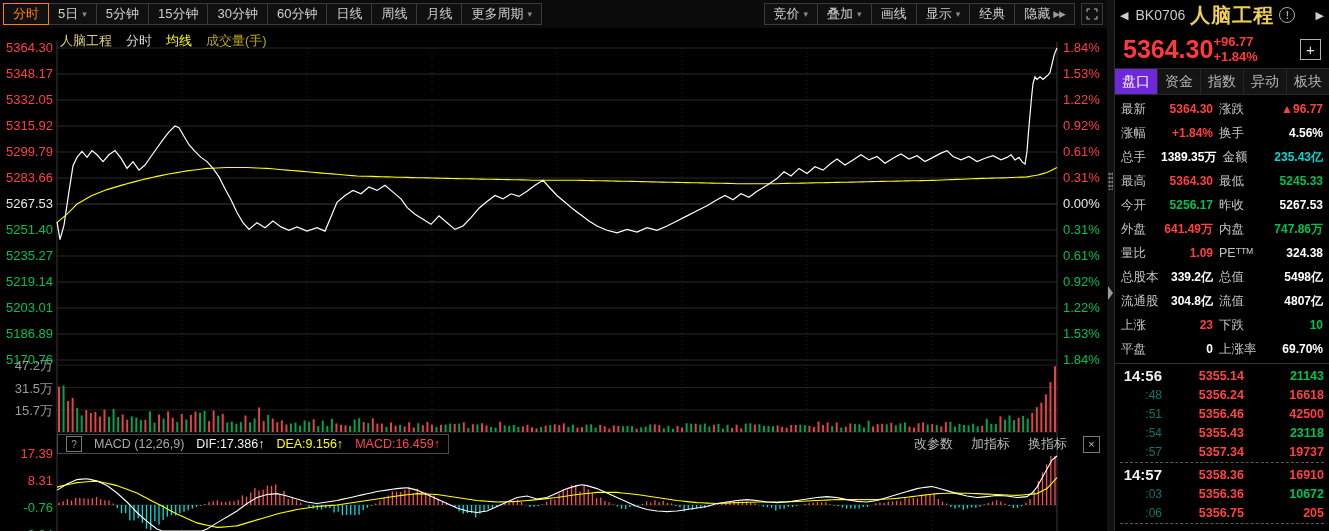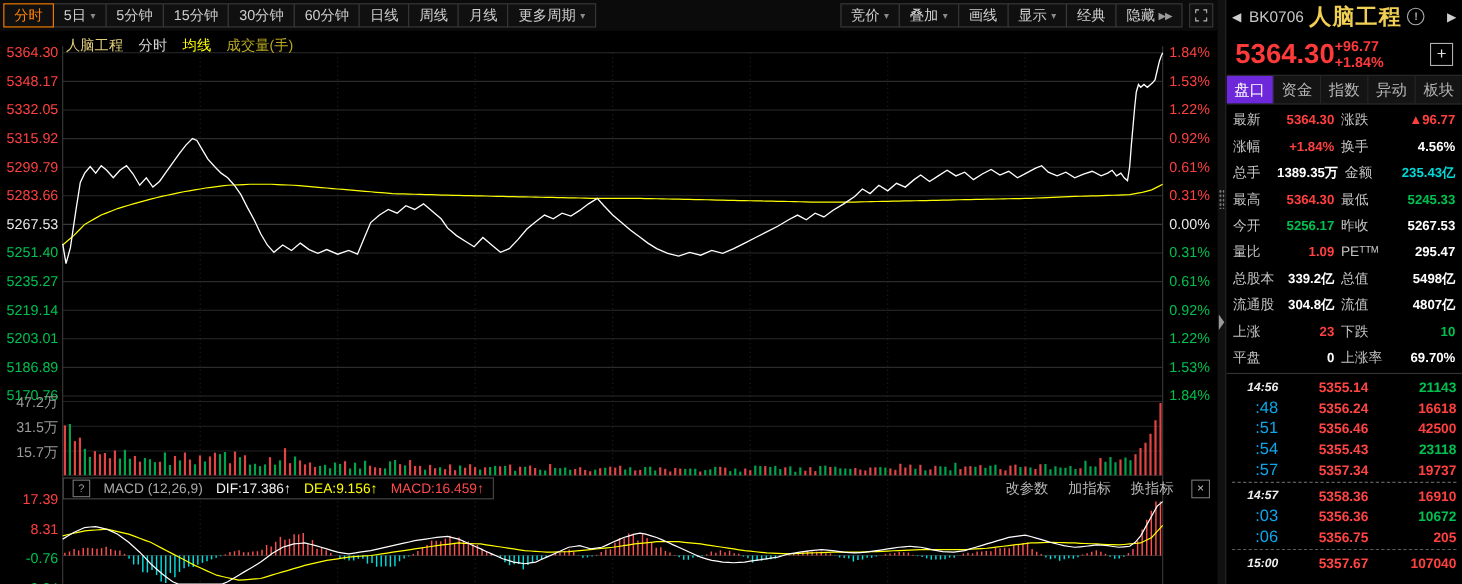--- a/index.html
+++ b/index.html
@@ -60,22 +60,22 @@
   .p-tab:last-child{border-right:none;}
   .p-tab.active{background:#6d28d9;color:#fff;}
   #p-stats{padding:2px 6px 0;}
   .st-row{display:grid;grid-template-columns:40px 1fr 46px 1fr;height:24px;align-items:center;}
   .st-l{color:#c4c4c4;font-size:12.5px;white-space:nowrap;}
   .st-v{font-size:12px;font-weight:bold;text-align:right;white-space:nowrap;padding-right:6px;}
   .st-v.v2{padding-right:0;}
   .c-red{color:#ff4040;} .c-green{color:#00c050;} .c-white{color:#fff;} .c-cyan{color:#00d8d8;}
   #p-ticks{border-top:1px solid #333;margin-top:2px;padding:2px 5px 0;}
   .tk-row{display:grid;grid-template-columns:42px 92px 1fr;height:19px;align-items:center;}
-  .tk-t{color:#0ea5e9;font-size:15px;text-align:right;}
-  .tk-t.minute{color:#efefef;font-weight:bold;font-size:11px;font-style:italic;}
+  .tk-t{color:#0f766e;font-size:12px;text-align:right;}
+  .tk-t.minute{color:#efefef;font-weight:bold;font-size:15px;}
   .tk-p{color:#ff4444;font-size:12.5px;font-weight:bold;text-align:right;padding-right:10px;}
   .tk-v{font-size:12.5px;font-weight:bold;text-align:right;}
   .tick-div{border-top:1px dashed #5c5c5c;height:0;margin:1px 0 2px;}
   svg text{font-family:"Liberation Sans","DejaVu Sans",sans-serif;}
 </style>
 </head>
 <body>
 
 <div id="app">
 
@@ -749,24 +749,30 @@
           <span class="st-l">最低</span>
           <span class="st-v v2 c-green">5245.33</span>
         </div>
         <div class="st-row">
           <span class="st-l">今开</span>
           <span class="st-v c-green">5256.17</span>
           <span class="st-l">昨收</span>
           <span class="st-v v2 c-white">5267.53</span>
         </div>
         <div class="st-row">
+          <span class="st-l">外盘</span>
+          <span class="st-v c-red">641.49万</span>
+          <span class="st-l">内盘</span>
+          <span class="st-v v2 c-green">747.86万</span>
+        </div>
+        <div class="st-row">
           <span class="st-l">量比</span>
           <span class="st-v c-red">1.09</span>
           <span class="st-l">PEᵀᵀᴹ</span>
-          <span class="st-v v2 c-white">295.47</span>
+          <span class="st-v v2 c-white">324.38</span>
         </div>
         <div class="st-row">
           <span class="st-l">总股本</span>
           <span class="st-v c-white">339.2亿</span>
           <span class="st-l">总值</span>
           <span class="st-v v2 c-white">5498亿</span>
         </div>
         <div class="st-row">
           <span class="st-l">流通股</span>
           <span class="st-v c-white">304.8亿</span>

